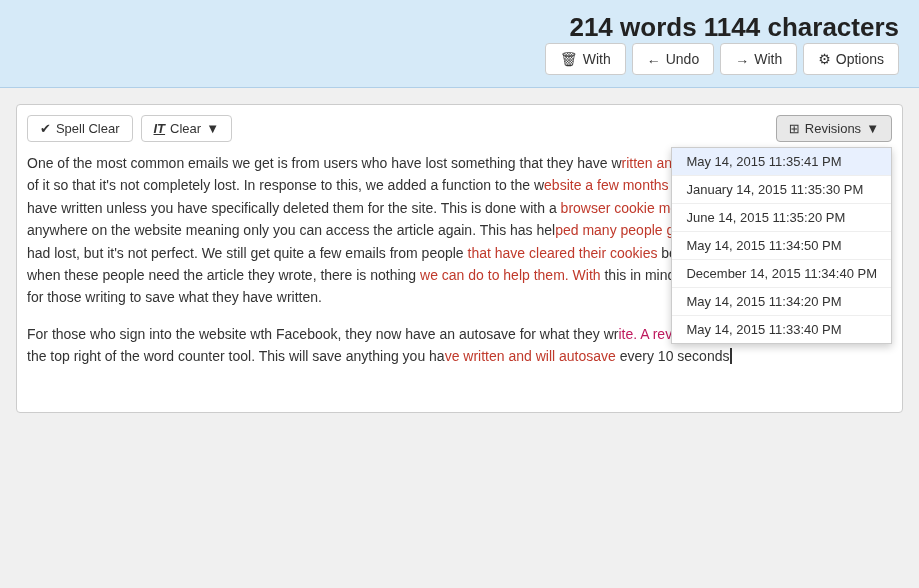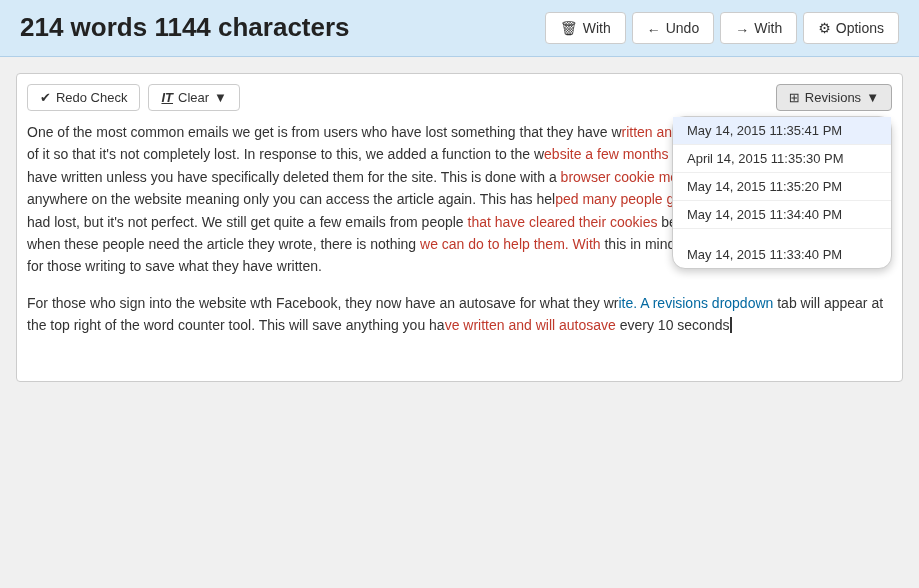--- a/index.html
+++ b/index.html
@@ -7,23 +7,24 @@
       font-family: Arial, sans-serif;
       font-size: 14px;
       background: #f0f0f0;
     }
 
     
     .header-bar {
       background: #d6eaf8;
       padding: 12px 20px;
       display: flex;
-      align-items: flex-start;
+      align-items: flex-end;
       justify-content: space-between;
       border-bottom: 1px solid #b0cfe8;
+      flex-direction: column;
     }
     .word-count {
       font-size: 26px;
       font-weight: bold;
       color: #222;
     }
     .header-buttons {
       display: flex;
       gap: 6px;
     }
@@ -92,43 +93,43 @@
     
     .text-content {
       font-size: 14px;
       line-height: 1.6;
       color: #333;
       min-height: 250px;
     }
     .text-content p {
       margin-bottom: 14px;
     }
-    .highlight-blue { color: #0369a1; }
+    .highlight-blue { color: #be185d; }
     .highlight-red { color: #c0392b; }
 
     
     .revisions-dropdown {
       position: absolute;
       top: 42px;
       right: 10px;
       background: #fff;
       border: 1px solid #ccc;
-      border-radius: 13px;
+      border-radius: 0;
       box-shadow: 0 3px 8px rgba(0,0,0,0.2);
       z-index: 100;
       min-width: 220px;
     }
     .revision-item {
       padding: 6px 14px;
       font-size: 13px;
       color: #333;
       cursor: pointer;
       border-bottom: 1px solid #eee;
     }
-    .revision-item:last-child { border-bottom: none; margin-top: 12px; }
+    .revision-item:last-child { border-bottom: none; }
     .revision-item.active {
       background: #e8f0fe;
     }
   </style>
 </head>
 <body>
 
 <div class="header-bar">
   <span class="word-count">214 words 1144 characters</span>
   <div class="header-buttons">
@@ -151,21 +152,21 @@
   </div>
 </div>
 
 <div class="main-area">
   <div class="editor-container">
 
     <div class="toolbar">
       <div class="toolbar-left">
         <button class="btn-toolbar">
           <span>✔</span>
-          <span>Redo Check</span>
+          <span>Spell Clear</span>
         </button>
         <button class="btn-toolbar">
           <span style="font-style:italic; font-weight:bold;text-decoration:underline;">IT</span>
           <span>Clear</span>
           <span>▼</span>
         </button>
       </div>
       <button class="btn-revisions">
         <span>⊞</span>
         <span>Revisions</span>
@@ -177,20 +178,22 @@
       <p>
         One of the most common emails we get is from users who have lost something that they have w<span class="highlight-red">ritten and want to know if we</span> have a copy of it so that it's not completely lost. In response to this, we added a function to the w<span class="highlight-red">ebsite a few months ago that saves all the</span> words you have written unless you have specifically deleted them for the site. This is done with a<span class="highlight-red"> browser cookie meaning the data is</span> not saved anywhere on the website meaning only you can access the article again. This has hel<span class="highlight-red">ped many people get back</span> articles they thought they had lost, but it's not perfect. We still get quite a few emails from people<span class="highlight-red"> that have cleared their cookies</span> before leaving the website, and when these people need the article they wrote, there is nothing <span class="highlight-red">we can do to help them. With</span> this in mind we have created another option for those writing to save what they have written.
       </p>
       <p>
         For those who sign into the website wth Facebook, they now have an autosave for what they wr<span class="highlight-blue">ite. A </span><span class="highlight-blue">revisions</span> <span class="highlight-blue">dropdown</span> tab will appear at the top right of the word counter tool. This will save anything you ha<span class="highlight-red">ve written and will autosave</span> every 10 seconds<span style="border-left:2px solid #333; margin-left:1px;">&nbsp;</span>
       </p>
     </div>
 
     <div class="revisions-dropdown" id="revisions-list">
     <div class="revision-item active">May 14, 2015  11:35:41 PM</div>
-        <div class="revision-item">April 14, 2015  11:35:30 PM</div>
-        <div class="revision-item">May 14, 2015  11:35:20 PM</div>
-        <div class="revision-item">May 14, 2015  11:34:40 PM</div>
+        <div class="revision-item">January 14, 2015  11:35:30 PM</div>
+        <div class="revision-item">June 14, 2015  11:35:20 PM</div>
+        <div class="revision-item">May 14, 2015  11:34:50 PM</div>
+        <div class="revision-item">December 14, 2015  11:34:40 PM</div>
+        <div class="revision-item">May 14, 2015  11:34:20 PM</div>
         <div class="revision-item">May 14, 2015  11:33:40 PM</div>
       </div>
 
   </div>
 </div>
 
 </body></html>

